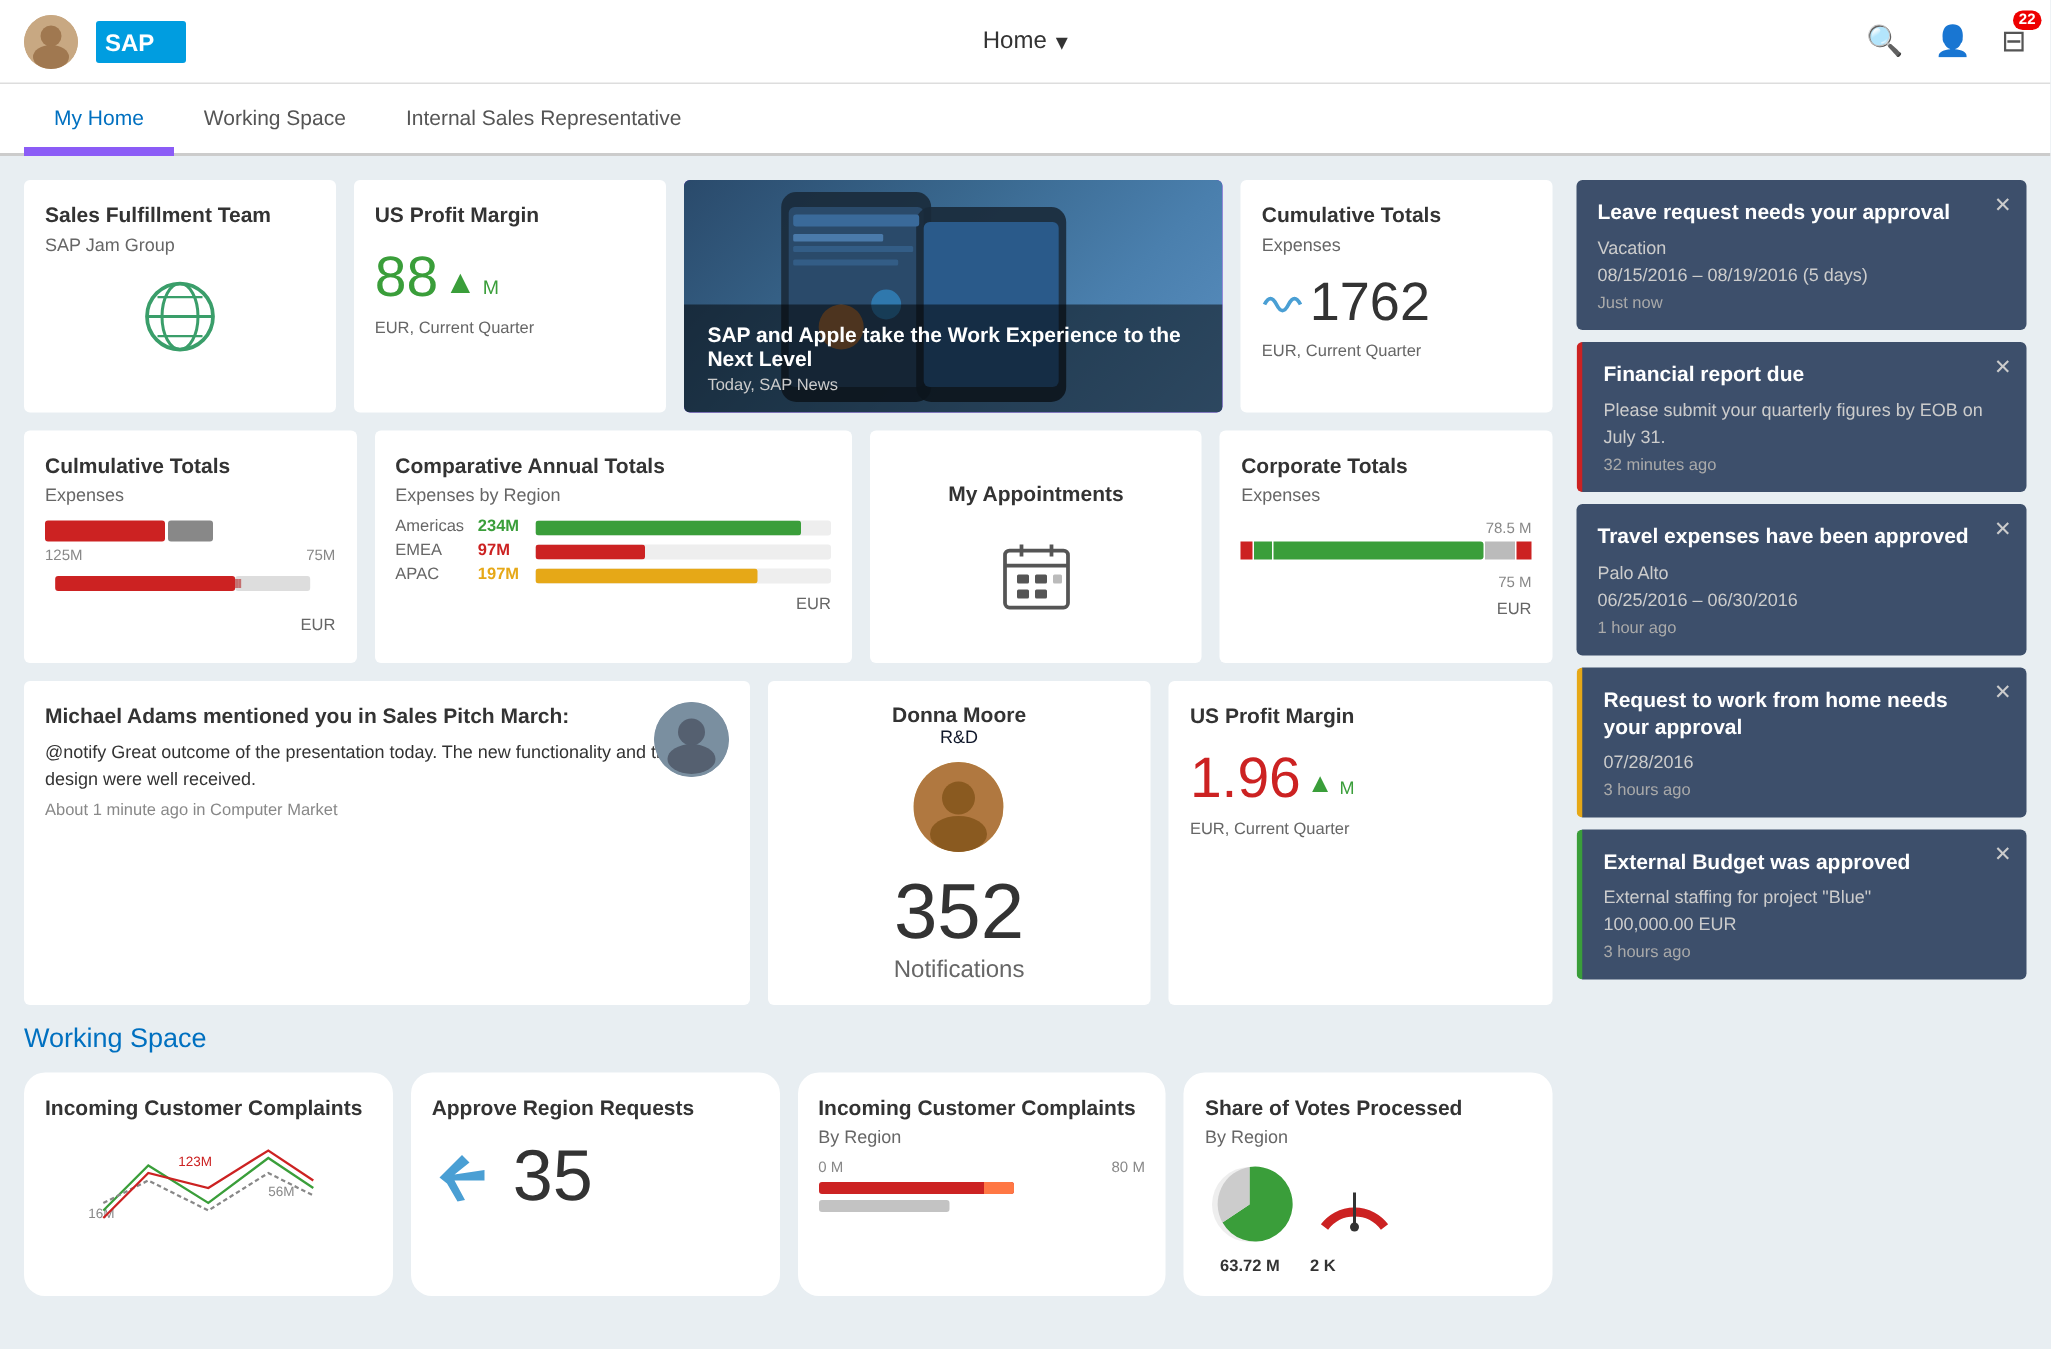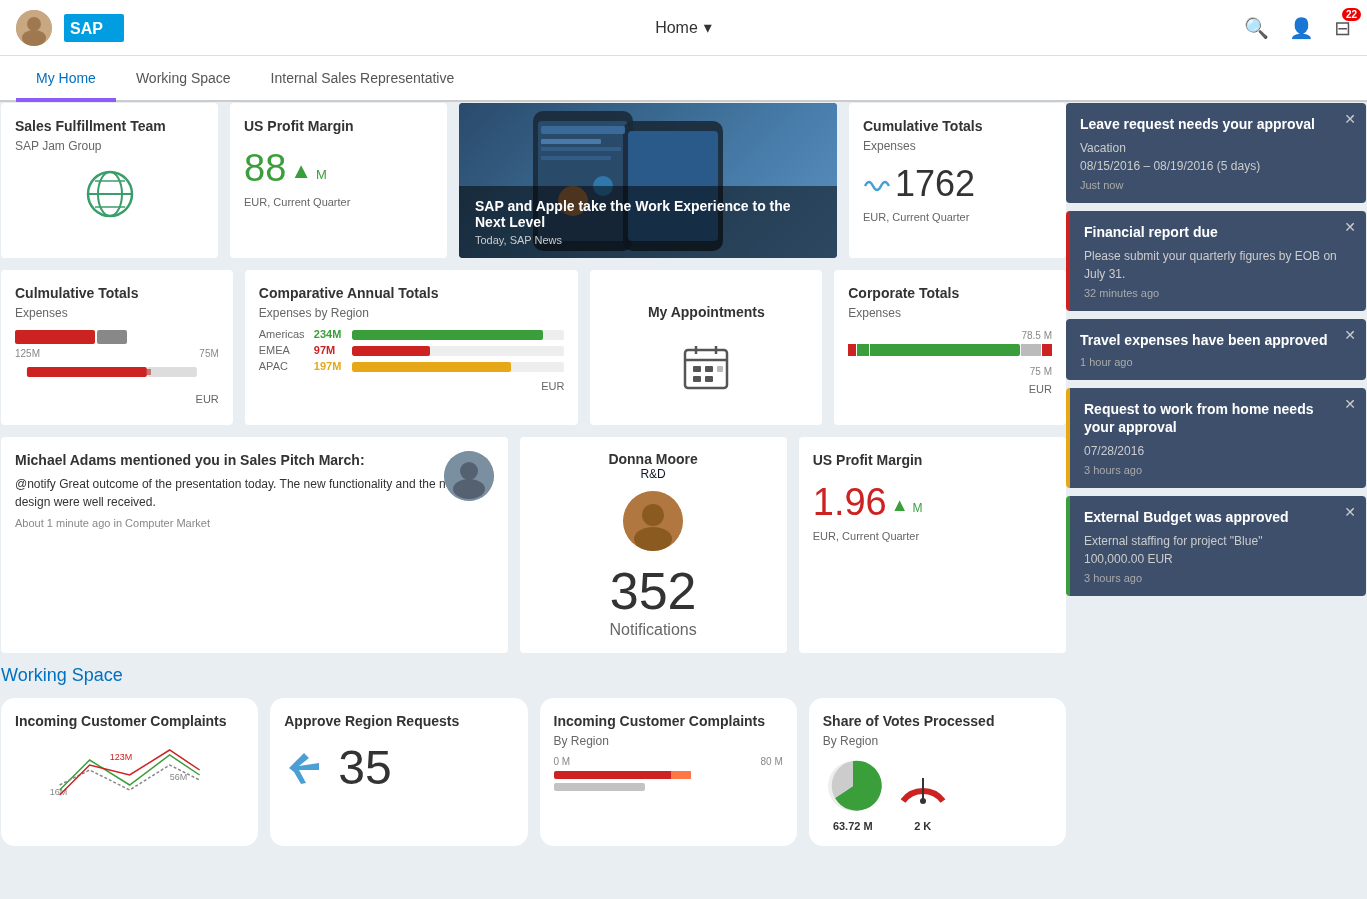--- a/index.html
+++ b/index.html
@@ -46,26 +46,27 @@
       display: flex;
       padding: 0 16px;
       border-bottom: 2px solid #ccc;
     }
     .nav-tab {
       padding: 14px 20px 12px;
       font-size: 14px; color: #555;
       cursor: pointer; border-bottom: 3px solid transparent;
       margin-bottom: -2px;
     }
-    .nav-tab.active { color: #0070c0; border-bottom: 4px solid #8b5cf6; font-weight: 500; }
+    .nav-tab.active { color: #0070c0; border-bottom: 6px solid #8b5cf6; font-weight: 500; }
 
     
     .main-content {
       display: flex;
-      padding: 1px;
+      padding: 16px;
+      gap: 16px;
     }
     .tiles-area { flex: 1; min-width: 0; }
     .notifications-panel { width: 300px; flex-shrink: 0; display: flex; flex-direction: column; gap: 8px; }
 
     
     .tile-row { display: flex; gap: 12px; margin-bottom: 12px; }
     .tile {
       background: #fff;
       border-radius: 4px;
       padding: 14px;
@@ -475,21 +476,21 @@
             <div style="font-size:11px;color:#333;text-align:center;font-weight:bold;">63.72 M</div>
           </div>
 
           <div>
             <svg width="60" height="60" viewBox="0 0 60 60">
               <path d="M10 45 A25 25 0 0 1 50 45" fill="none" stroke="#eee" stroke-width="6"></path>
               <path d="M10 45 A25 25 0 0 1 50 45" fill="none" stroke="#cc2222" stroke-width="6" stroke-dasharray="50 78" stroke-dashoffset="0"></path>
               <line x1="30" y1="45" x2="30" y2="22" stroke="#333" stroke-width="2"></line>
               <circle cx="30" cy="45" r="3" fill="#333"></circle>
             </svg>
-            <div style="font-size:11px;color:#333;text-align:center;font-weight:bold;">2 K</div>
+            <div style="font-size:11px;color:#333;text-align:left;font-weight:bold;">2 K</div>
           </div>
         </div>
       </div>
 
     </div>
 
   </div>
 
   <div class="notifications-panel">
 
@@ -505,20 +506,23 @@
     <div class="notif-card notif-red-accent">
       <span class="close-btn">✕</span>
       <div class="notif-card-title">Financial report due</div>
       <div class="notif-card-body">Please submit your quarterly figures by EOB on July 31.</div>
       <div class="notif-card-time">32 minutes ago</div>
     </div>
 
     <div class="notif-card notif-blue">
       <span class="close-btn">✕</span>
       <div class="notif-card-title">Travel expenses have been approved</div>
+      <div class="notif-card-body">
+        Palo Alto<br>06/25/2016 – 06/30/2016
+      </div>
       <div class="notif-card-time">1 hour ago</div>
     </div>
 
     <div class="notif-card notif-orange-accent">
       <span class="close-btn">✕</span>
       <div class="notif-card-title">Request to work from home needs your approval</div>
       <div class="notif-card-body">07/28/2016</div>
       <div class="notif-card-time">3 hours ago</div>
     </div>
 

